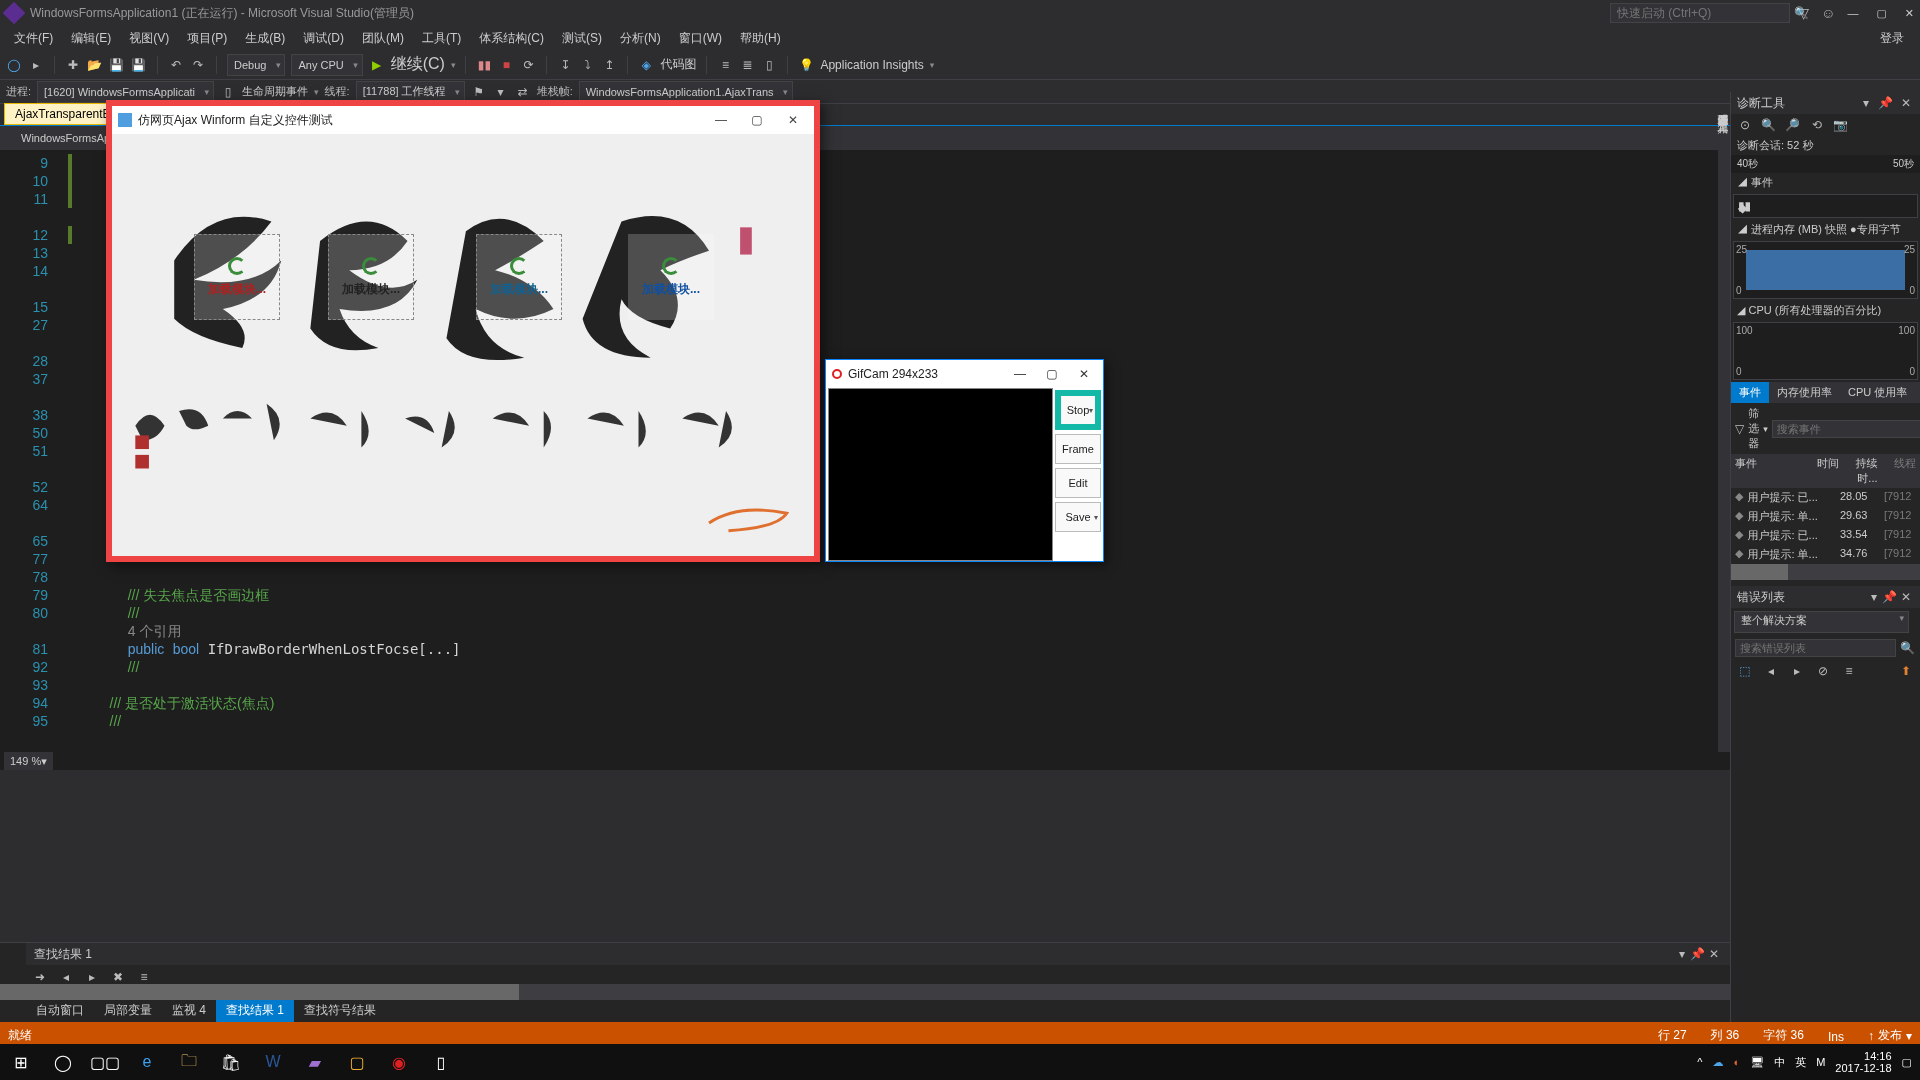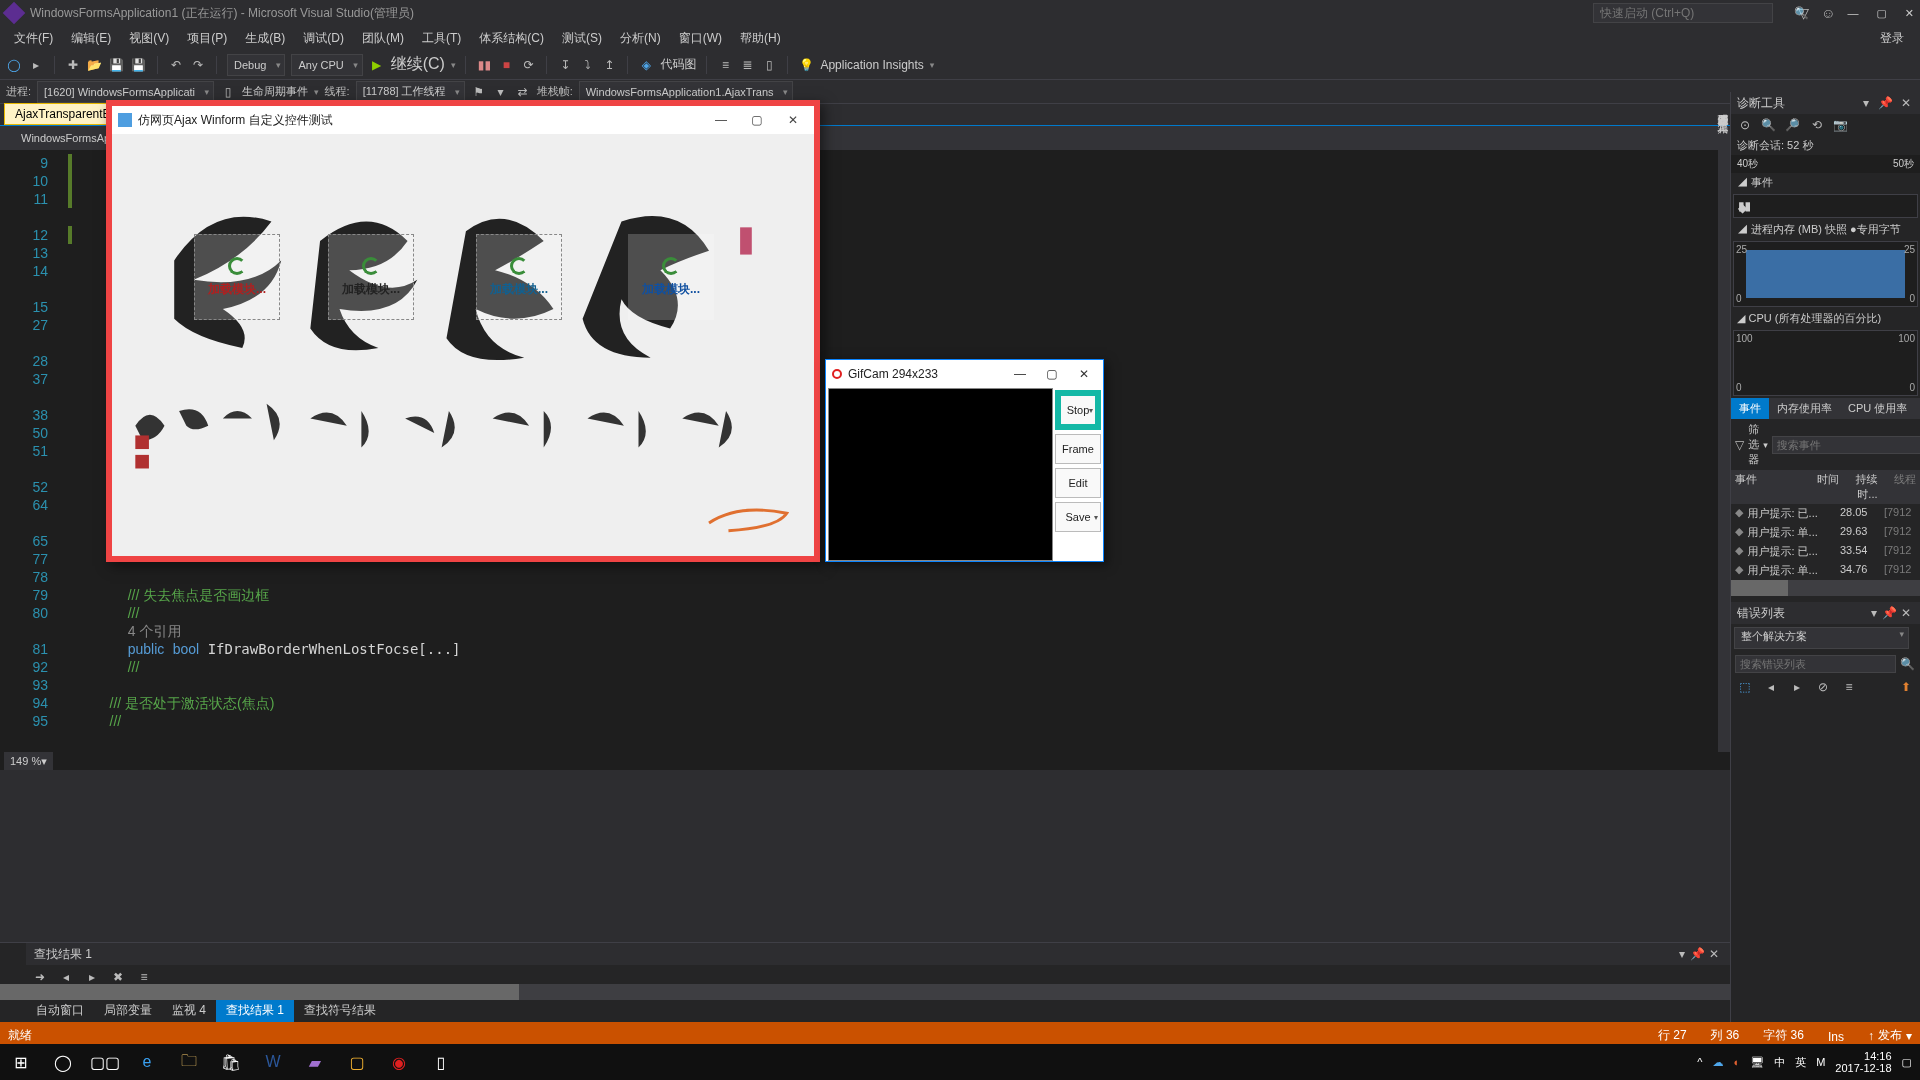--- a/index.html
+++ b/index.html
@@ -2,21 +2,21 @@
 <html><head>
 <meta charset="utf-8">
 <style>
 * { margin:0; padding:0; box-sizing:border-box; font-family:"Microsoft YaHei","Segoe UI",sans-serif; }
 body { background:#2d2d30; color:#ccc; width:1920px; height:1080px; overflow:hidden; position:relative; font-size:12px; }
 
 
 .tb { height:26px; background:#2d2d30; display:flex; align-items:center; padding:0 6px; }
 .tb .vs-logo { width:16px; height:16px; background:#5c2d91; transform:rotate(45deg); margin-right:8px; }
 .tb .title { flex:1; color:#999; font-size:12px; }
-.tb .search { position:absolute; right:110px; top:3px; display:flex; align-items:center; gap:21px; }
+.tb .search { position:absolute; right:110px; top:3px; display:flex; align-items:center; gap:4px; }
 .tb .search input { background:#333337; border:1px solid #434346; color:#ccc; width:180px; height:20px; font-size:12px; padding:0 6px; }
 .tb .win-ctrl { display:flex; gap:18px; margin-left:auto; color:#ccc; font-size:11px; }
 .tb .glyph { font-size:14px; color:#bbb; margin-right:12px; }
 
 
 .mb { height:24px; background:#2d2d30; display:flex; align-items:center; padding:0 6px; gap:2px; }
 .mb .mi { padding:2px 8px; font-size:12px; color:#ccc; }
 .mb .login { margin-left:auto; padding-right:10px; }
 
 
@@ -65,21 +65,21 @@
 .sb .spacer { flex:1; }
 
 
 .task { position:absolute; bottom:0; left:0; right:0; height:36px; background:#101010; display:flex; align-items:center; color:#fff; }
 .task .tico { width:42px; height:36px; display:flex; align-items:center; justify-content:center; font-size:16px; }
 .task .tray { margin-left:auto; display:flex; align-items:center; gap:10px; padding-right:8px; font-size:11px; }
 
 
 .rpanel { position:absolute; right:0; top:92px; width:190px; bottom:58px; background:#252526; border-left:1px solid #3f3f46; display:flex; flex-direction:column; }
 .rp-sec .hd { height:22px; background:#2d2d30; color:#ccc; font-size:12px; display:flex; align-items:center; padding:0 6px; gap:4px; }
-.chart { height:66px; background:#1e1e1e; position:relative; margin:2px; border:1px solid #3f3f46; }
+.chart { height:58px; background:#1e1e1e; position:relative; margin:2px; border:1px solid #3f3f46; }
 .chart .fill { position:absolute; left:12px; right:12px; top:8px; bottom:8px; background:#3a6ea5; }
 .chart .yl { position:absolute; left:2px; top:2px; font-size:10px; color:#aaa; }
 .chart .yr { position:absolute; right:2px; top:2px; font-size:10px; color:#aaa; }
 .chart .bl { position:absolute; left:2px; bottom:2px; font-size:10px; color:#aaa; }
 .chart .br { position:absolute; right:2px; bottom:2px; font-size:10px; color:#aaa; }
 .timeline { height:18px; background:#1e1e1e; display:flex; align-items:center; justify-content:space-between; padding:0 6px; font-size:10px; }
 .evt-tbl { font-size:11px; }
 .evt-tbl .eh { display:flex; background:#333337; padding:2px 4px; gap:4px; }
 .evt-tbl .er { display:flex; padding:2px 4px; gap:4px; }
 .evt-tbl .c1 { width:76px; overflow:hidden; text-overflow:ellipsis; white-space:nowrap; }

